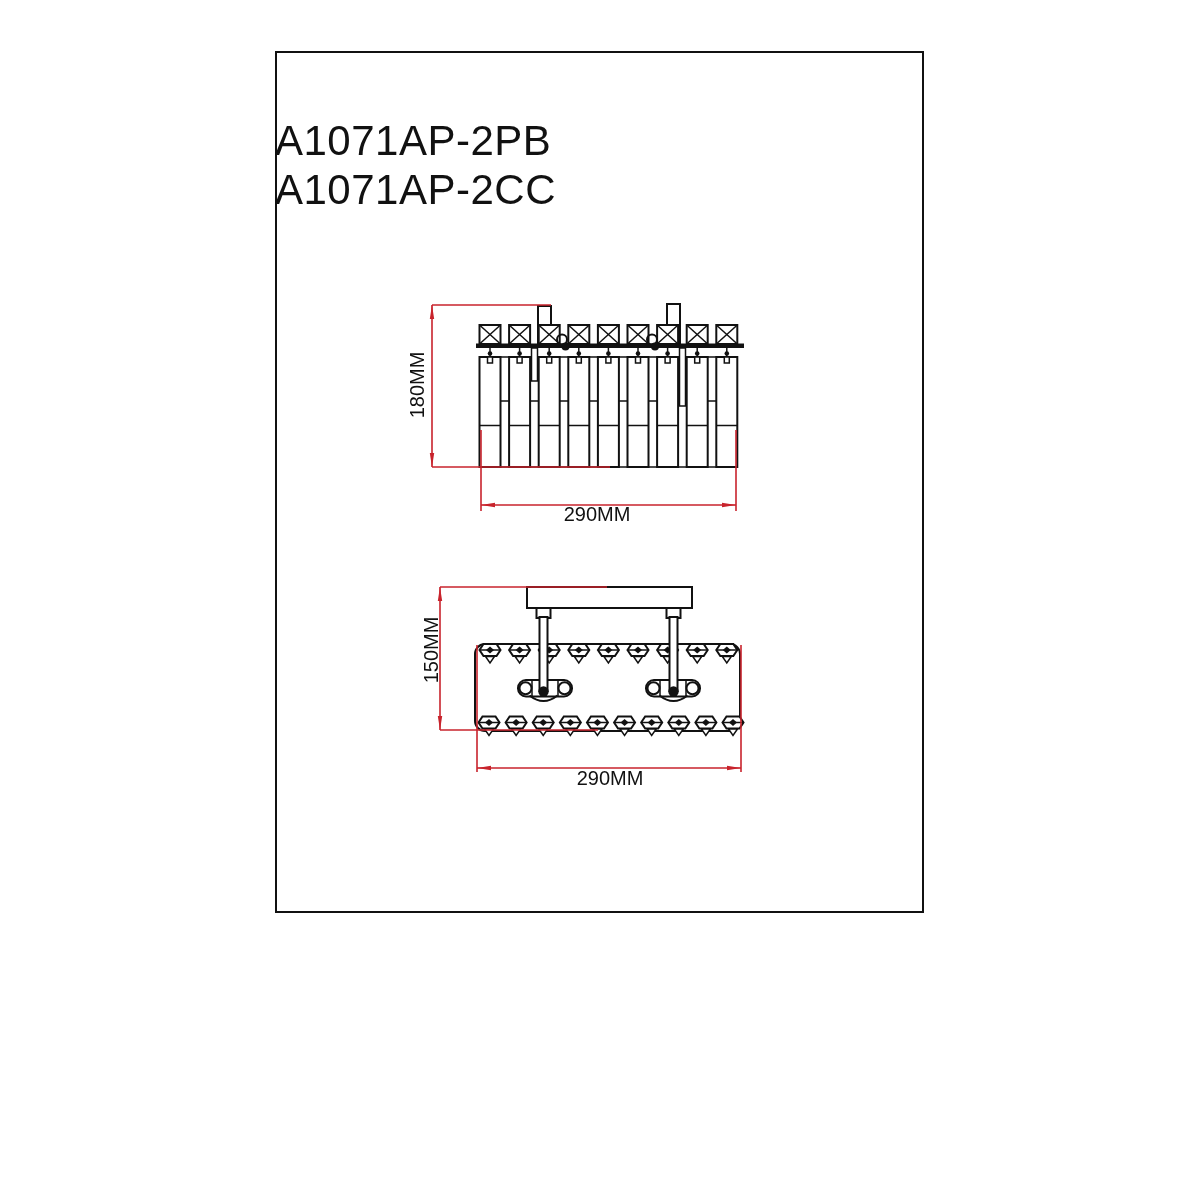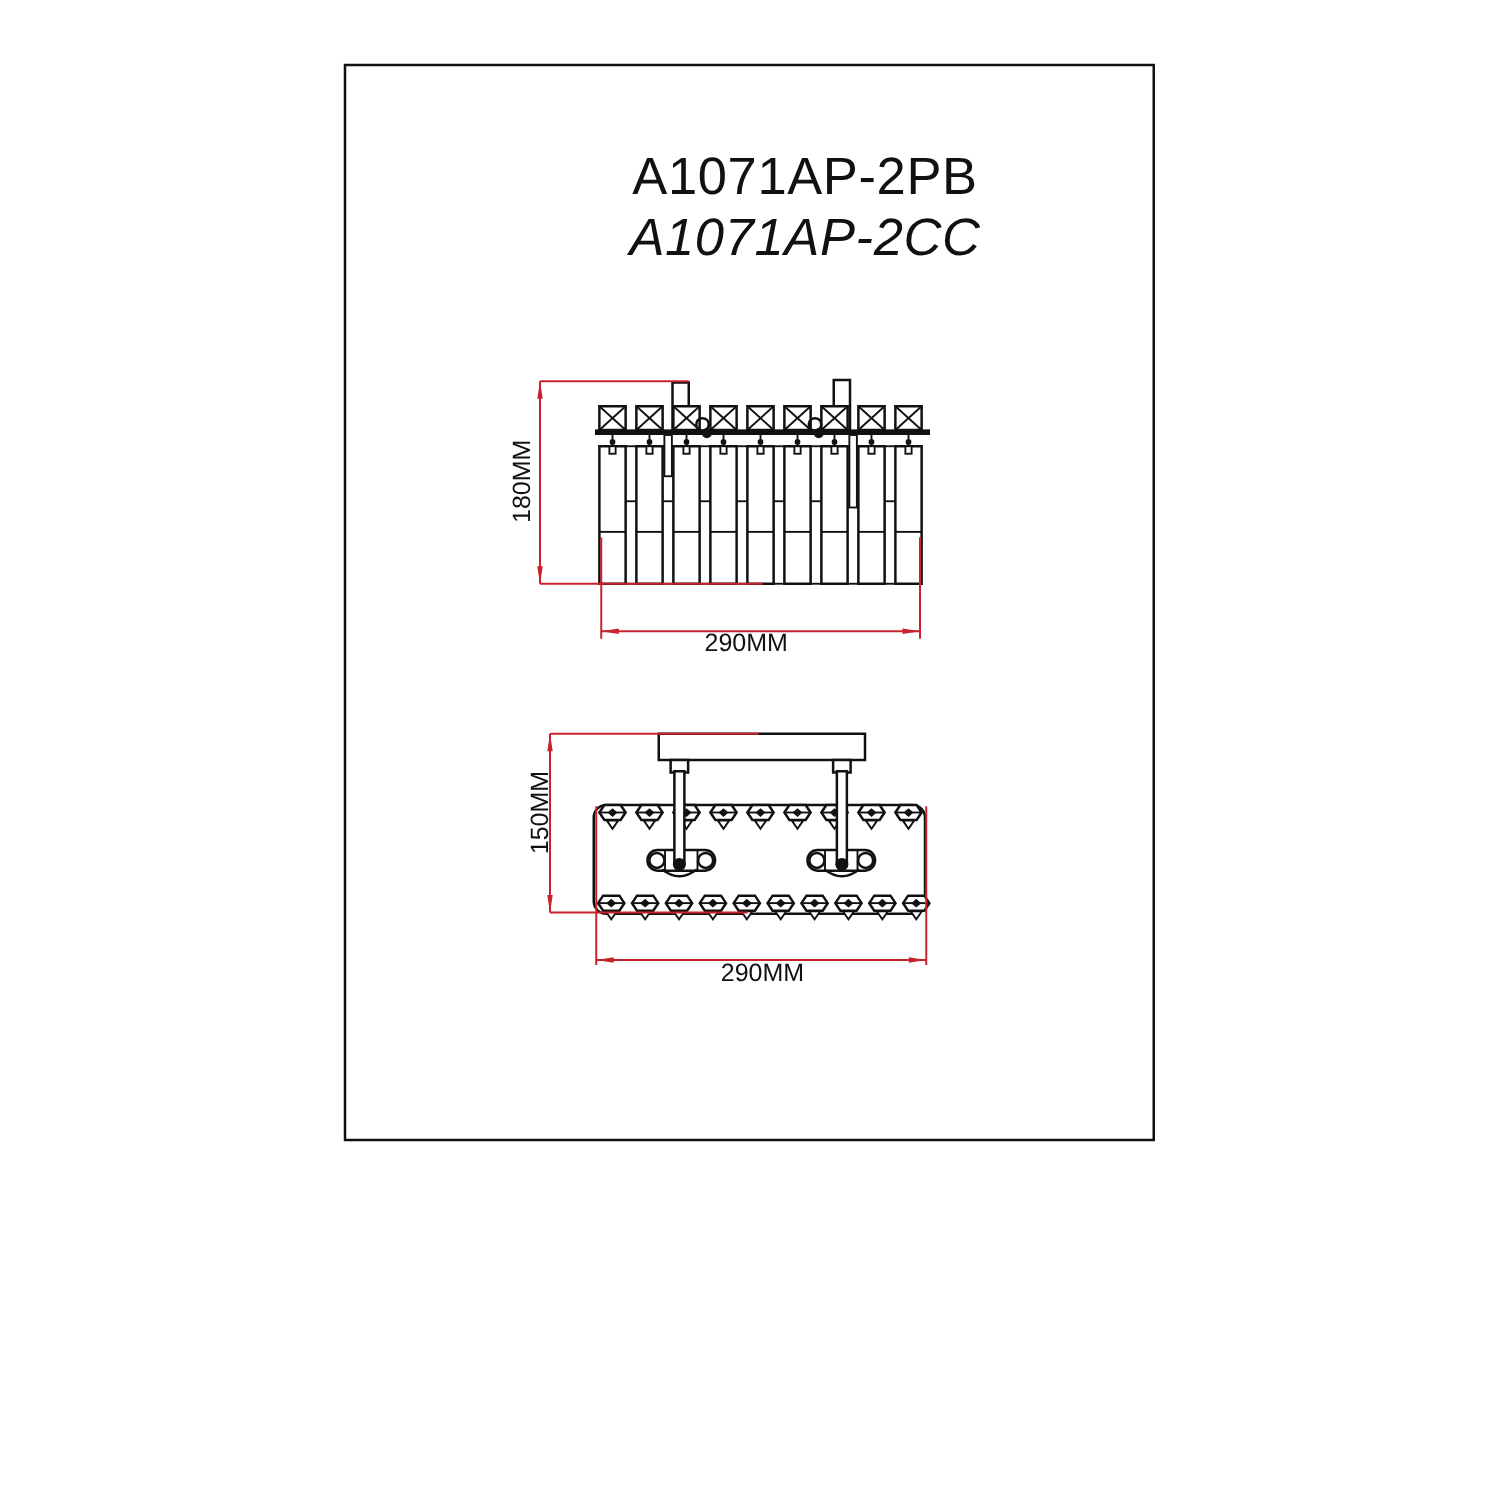--- a/index.html
+++ b/index.html
@@ -1,20 +1,20 @@
 <!DOCTYPE html>
 <html style="--ink: #111111; --dimension: #c8232c;"><head>
 <meta charset="utf-8">
 <style>
   html,body{margin:0;padding:0;background:#ffffff;}
   body{width:1200px;height:1200px;position:relative;font-family:"Liberation Sans",sans-serif;overflow:hidden;}
   .border-frame{position:absolute;left:275px;top:51px;width:645px;height:858px;border:2px solid var(--ink,#111);background:#fff;}
-  .title-line{position:absolute;left:275px;width:738px;text-align:center;color:var(--ink,#111);font-size:42px;line-height:1;letter-spacing:0.5px;white-space:nowrap;}
+  .title-line{position:absolute;left:275px;width:738px;color:var(--ink,#111);font-size:42px;line-height:1;letter-spacing:0.5px;white-space:nowrap;}
   #title1{top:120px;}
-  #title2{top:169px;font-style:italic;}
+  #title2{top:169px;}
   svg{position:absolute;left:0;top:0;}
   svg text{font-family:"Liberation Sans",sans-serif;font-size:20px;fill:var(--ink,#111);}
   .o{fill:#fff;stroke:var(--ink,#111);}
   .oT{fill:none;stroke:var(--ink,#111);}
   .f{fill:var(--ink,#111);stroke:none;}
   .sw2{stroke-width:2;}
   .sw15{stroke-width:1.5;}
   .dim{stroke:var(--dimension,#c8232c);stroke-width:1.6;fill:none;}
   .dimf{fill:var(--dimension,#c8232c);stroke:none;}
 </style>

